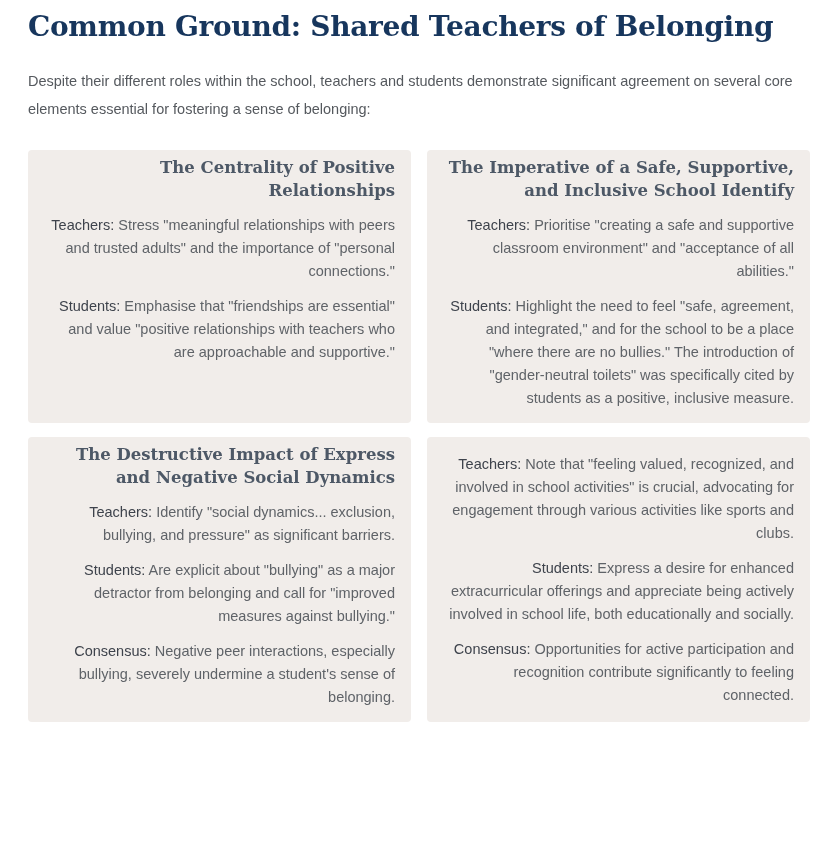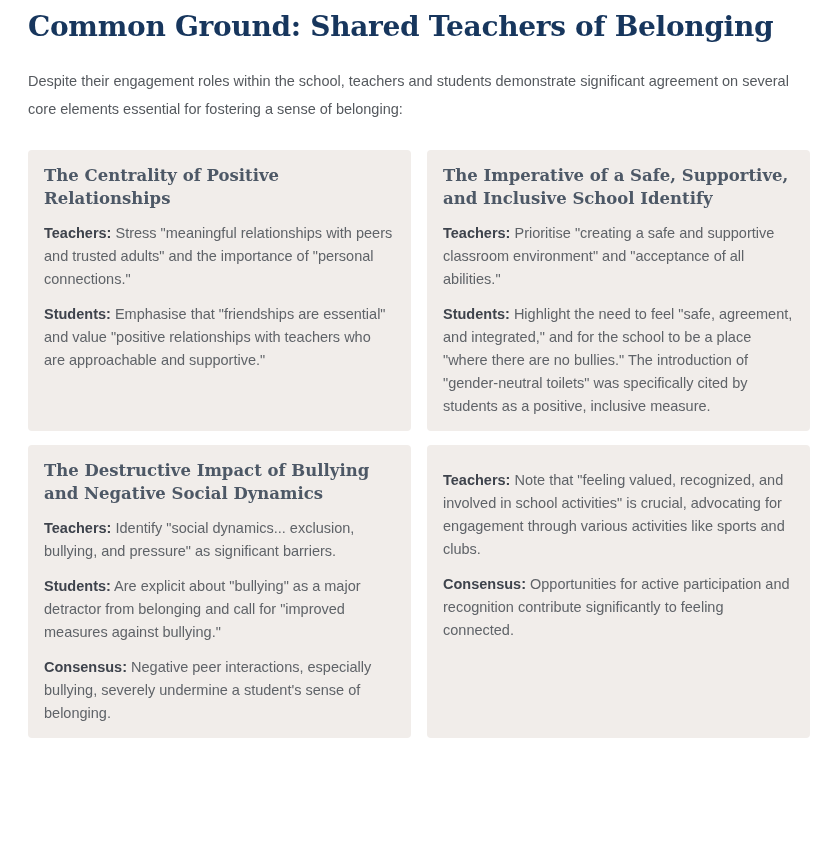--- a/index.html
+++ b/index.html
@@ -34,70 +34,72 @@
     display: grid;
     grid-template-columns: 1fr 1fr;
     column-gap: 16px;
     row-gap: 14px;
     padding: 0 16px 0 28px;
     margin-top: 27px;
   }
   .card {
     background: #f1edea;
     border-radius: 4px;
-    padding: 12px 16px 13px 16px;
+    padding: 4px 16px 13px 16px;
+    text-align: right;
   }
   .card-heading {
     font-family: "DejaVu Serif", serif;
     font-weight: 700;
     font-size: 16.5px;
     line-height: 23px;
     color: #4d5866;
     margin-top: 2px;
   }
   .card-para {
     font-size: 14.5px;
     line-height: 23px;
     color: #5f6368;
     margin-top: 12px;
   }
   .card-para strong {
     color: #3e434c;
-    font-weight: 700;
+    font-weight: 400;
   }
 </style>
 </head>
 <body>
 
 <div class="page">
 
   <h1 class="page-title">Common Ground: Shared Teachers of Belonging</h1>
 
-  <p class="intro">Despite their engagement roles within the school, teachers and students demonstrate significant agreement on several core elements essential for fostering a sense of belonging:</p>
+  <p class="intro">Despite their different roles within the school, teachers and students demonstrate significant agreement on several core elements essential for fostering a sense of belonging:</p>
 
   <div class="cards-grid">
 
     <section class="card">
       <h2 class="card-heading">The Centrality of Positive Relationships</h2>
       <p class="card-para"><strong>Teachers:</strong> <span>Stress "meaningful relationships with peers and trusted adults" and the importance of "personal connections."</span></p>
       <p class="card-para"><strong>Students:</strong> <span>Emphasise that "friendships are essential" and value "positive relationships with teachers who are approachable and supportive."</span></p>
     </section>
 
     <section class="card">
       <h2 class="card-heading">The Imperative of a Safe, Supportive, and Inclusive School Identify</h2>
       <p class="card-para"><strong>Teachers:</strong> <span>Prioritise "creating a safe and supportive classroom environment" and "acceptance of all abilities."</span></p>
       <p class="card-para"><strong>Students:</strong> <span>Highlight the need to feel "safe, agreement, and integrated," and for the school to be a place "where there are no bullies." The introduction of "gender-neutral toilets" was specifically cited by students as a positive, inclusive measure.</span></p>
     </section>
 
     <section class="card">
-      <h2 class="card-heading">The Destructive Impact of Bullying and Negative Social Dynamics</h2>
+      <h2 class="card-heading">The Destructive Impact of Express and Negative Social Dynamics</h2>
       <p class="card-para"><strong>Teachers:</strong> <span>Identify "social dynamics... exclusion, bullying, and pressure" as significant barriers.</span></p>
       <p class="card-para"><strong>Students:</strong> <span>Are explicit about "bullying" as a major detractor from belonging and call for "improved measures against bullying."</span></p>
       <p class="card-para"><strong>Consensus:</strong> <span>Negative peer interactions, especially bullying, severely undermine a student's sense of belonging.</span></p>
     </section>
 
     <section class="card">
       <p class="card-para"><strong>Teachers:</strong> <span>Note that "feeling valued, recognized, and involved in school activities" is crucial, advocating for engagement through various activities like sports and clubs.</span></p>
+      <p class="card-para"><strong>Students:</strong> <span>Express a desire for enhanced extracurricular offerings and appreciate being actively involved in school life, both educationally and socially.</span></p>
       <p class="card-para"><strong>Consensus:</strong> <span>Opportunities for active participation and recognition contribute significantly to feeling connected.</span></p>
     </section>
 
   </div>
 </div>
 
 </body></html>

